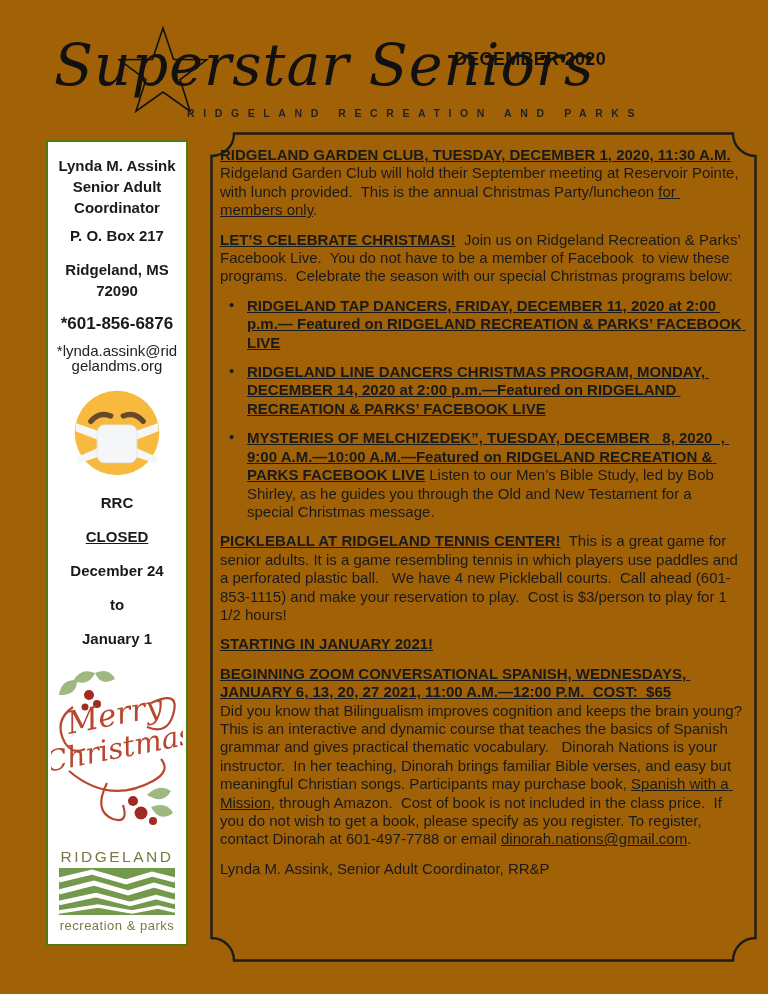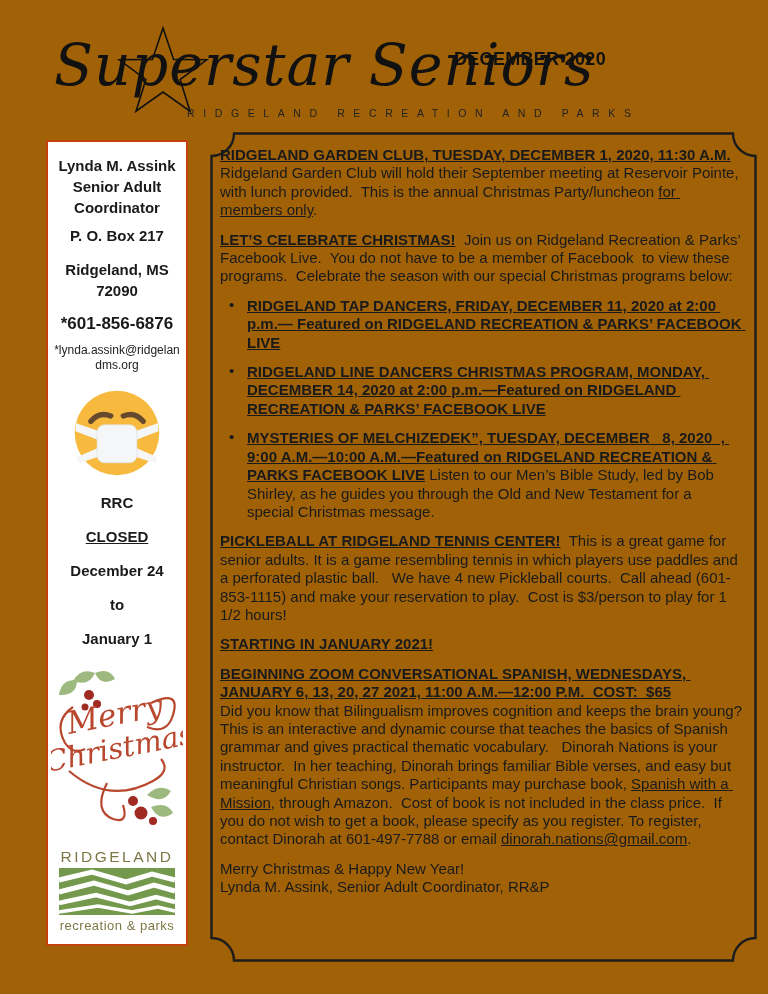--- a/index.html
+++ b/index.html
@@ -6,32 +6,32 @@
   .page{position:relative;width:768px;height:994px;background:#a16207;
         font-family:"Liberation Sans",sans-serif;color:#1a1a1a;overflow:hidden;}
 
   
   .script-title{position:absolute;left:54px;top:32px;
     font-family:"DejaVu Serif",serif;font-style:italic;font-weight:500;
     font-size:57px;letter-spacing:1px;white-space:nowrap;color:#111;}
   .star-svg{position:absolute;left:112px;top:24px;}
   .issue-date{position:absolute;left:454px;top:49px;font-size:18px;font-weight:bold;
     letter-spacing:.3px;color:#111;white-space:nowrap;}
-  .subtitle{position:absolute;left:187px;top:107px;font-size:10.5px;font-weight:normal;
+  .subtitle{position:absolute;left:187px;top:107px;font-size:10.5px;font-weight:bold;
     letter-spacing:8.6px;white-space:nowrap;color:#222;}
 
   
   .sidebar{position:absolute;left:46px;top:140px;width:142px;height:806px;
-    border:2px solid #c2410c;box-sizing:border-box;background:#fff;text-align:center;}
+    border:2px solid #4d7c0f;box-sizing:border-box;background:#fff;text-align:center;}
   .sb-b{font-weight:bold;font-size:15px;line-height:21px;}
   .sb-name{margin-top:13px;}
   .sb-po{margin-top:7px;}
   .sb-city{margin-top:13px;}
   .sb-phone{margin-top:13px;font-weight:bold;font-size:17px;}
-  .sb-email{margin-top:9px;font-size:12px;line-height:15px;word-break:break-all;
+  .sb-email{margin-top:9px;font-size:15px;line-height:15px;word-break:break-all;
     padding:0 5px;color:#222;}
   .sb-mask{margin-top:15px;}
   .sb-rrc{margin-top:10px;}
   .sb-gap{margin-top:13px;}
   .u{text-decoration:underline;}
 
   
   .main-border{position:absolute;left:210px;top:132px;}
   .main-content{position:absolute;left:220px;top:146px;width:522px;
     font-size:15px;line-height:18.4px;color:#1a1a1a;}
@@ -136,17 +136,16 @@
       <li><span class="uh">RIDGELAND LINE DANCERS CHRISTMAS PROGRAM, MONDAY, DECEMBER 14, 2020 at 2:00 p.m.—Featured on RIDGELAND RECREATION &amp; PARKS’ FACEBOOK LIVE</span></li>
       <li><span class="uh">MYSTERIES OF MELCHIZEDEK”, TUESDAY, DECEMBER   8, 2020  , 9:00 A.M.—10:00 A.M.—Featured on RIDGELAND RECREATION &amp; PARKS FACEBOOK LIVE</span><span> Listen to our Men’s Bible Study, led by Bob Shirley, as he guides you through the Old and New Testament for a special Christmas message.</span></li>
     </ul>
 
     <p><span class="uh">PICKLEBALL AT RIDGELAND TENNIS CENTER!</span><span>  This is a great game for senior adults. It is a game resembling tennis in which players use paddles and a perforated plastic ball.   We have 4 new Pickleball courts.  Call ahead (601-853-1115) and make your reservation to play.  Cost is $3/person to play for 1 1/2 hours!</span></p>
 
     <p><span class="uh">STARTING IN JANUARY 2021!</span></p>
 
     <p><span class="uh">BEGINNING ZOOM CONVERSATIONAL SPANISH, WEDNESDAYS, JANUARY 6, 13, 20, 27 2021, 11:00 A.M.—12:00 P.M.  COST:  $65</span><br><span>Did you know that Bilingualism improves cognition and keeps the brain young?  This is an interactive and dynamic course that teaches the basics of Spanish grammar and gives practical thematic vocabulary.   Dinorah Nations is your instructor.  In her teaching, Dinorah brings familiar Bible verses, and easy but meaningful Christian songs. Participants may purchase book, </span><span class="u">Spanish with a Mission</span><span>, through Amazon.  Cost of book is not included in the class price.  If you do not wish to get a book, please specify as you register. To register, contact Dinorah at 601-497-7788 or email </span><span class="u">dinorah.nations@gmail.com</span><span>.</span></p>
 
-    <div class="closing">Merry Christmas &amp; Happy New Year!</div>
     <div class="closing">Lynda M. Assink, Senior Adult Coordinator, RR&amp;P</div>
 
   </div>
 </div>
 
 </body></html>

